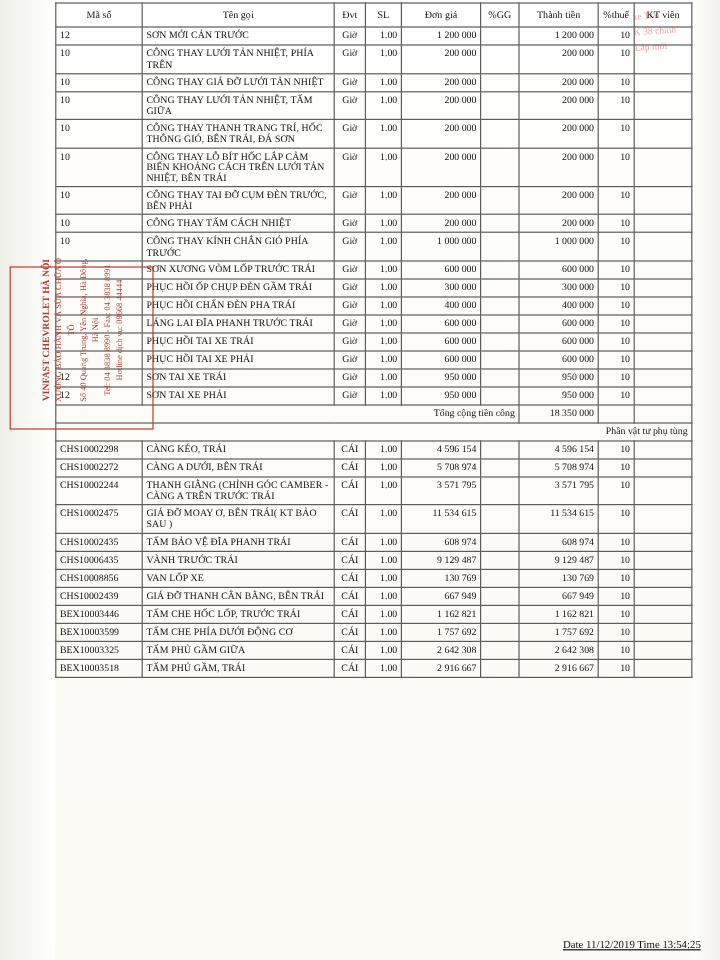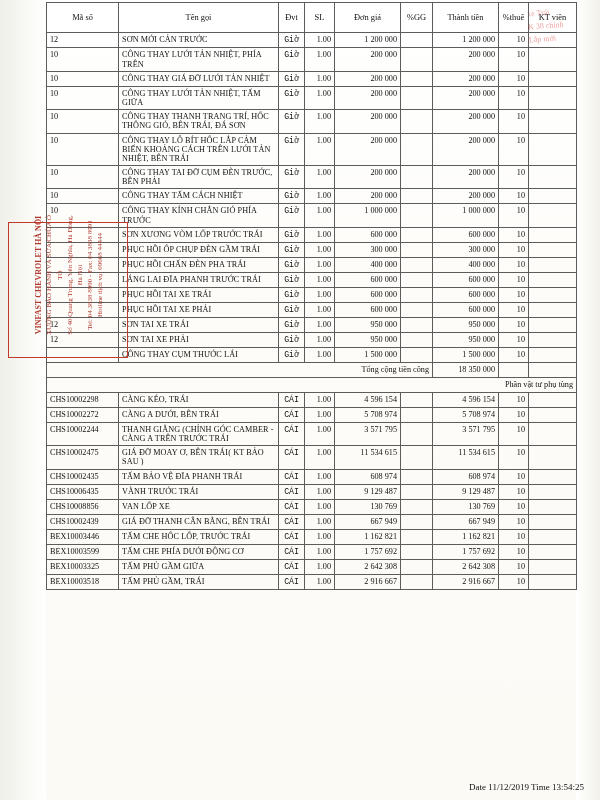--- a/index.html
+++ b/index.html
@@ -44,35 +44,35 @@
   }
   table.main th, table.main td {
     border: 1px solid #5c5c5c;
     padding: 2px 3px;
     vertical-align: top;
     font-weight: normal;
   }
   table.main th {
     text-align: center;
     font-size: 8.4px;
-    padding: 10px 2px;
+    padding: 5px 2px;
     font-family: "Liberation Serif", serif;
   }
   .c-ma    { width: 72px; }
   .c-ten   { width: 160px; }
   .c-dvt   { width: 26px; }
   .c-sl    { width: 30px; }
   .c-dg    { width: 66px; }
   .c-gg    { width: 32px; }
   .c-tt    { width: 66px; }
   .c-thue  { width: 30px; }
   .c-kt    { width: 48px; }
 
   td.num   { text-align: right; }
-  td.ctr   { text-align: center; font-family: Liberation Mono, monospace; }
+  td.ctr   { text-align: center; }
   td.name  { text-transform: uppercase; letter-spacing: 0.1px; }
   tr.row td { height: 10px; }
 
   .section-row td {
     font-weight: bold;
     text-transform: none;
     text-align: right;
   }
   .total-label { text-transform: none; }
 
@@ -123,20 +123,21 @@
     text-align: left;
     transform: rotate(-4deg);
   }
   .footer {
     position: absolute;
     right: 16px;
     bottom: 8px;
     font-size: 9px;
     font-family: "Liberation Serif", serif;
     color: #111;
+    text-decoration: underline;
   }
   .edge-left {
     position: absolute;
     left: 0; top: 0;
     width: 46px; height: 800px;
     background: linear-gradient(90deg, #efefe9 0%, #fbfbf7 70%, #ffffff 100%);
   }
   .edge-right {
     position: absolute;
     right: 0; top: 0;
@@ -364,31 +365,20 @@
             <td>12</td>
             <td class="name">SƠN TAI XE PHẢI</td>
             <td class="ctr">Giờ</td>
             <td class="num">1.00</td>
             <td class="num">950 000</td>
             <td class="num"></td>
             <td class="num">950 000</td>
             <td class="num">10</td>
             <td></td>
           </tr>
-          <tr class="row">
-            <td></td>
-            <td class="name">CÔNG THAY CỤM THƯỚC LÁI</td>
-            <td class="ctr">Giờ</td>
-            <td class="num">1.00</td>
-            <td class="num">1 500 000</td>
-            <td class="num"></td>
-            <td class="num">1 500 000</td>
-            <td class="num">10</td>
-            <td></td>
-          </tr>
         </tbody>
       <tbody id="total-body">
           <tr class="row section-row">
             <td colspan="6" class="total-label">Tổng cộng tiền công</td>
             <td class="num">18 350 000</td>
             <td></td>
             <td></td>
           </tr>
         </tbody>
       <tbody id="parts-head-body">

